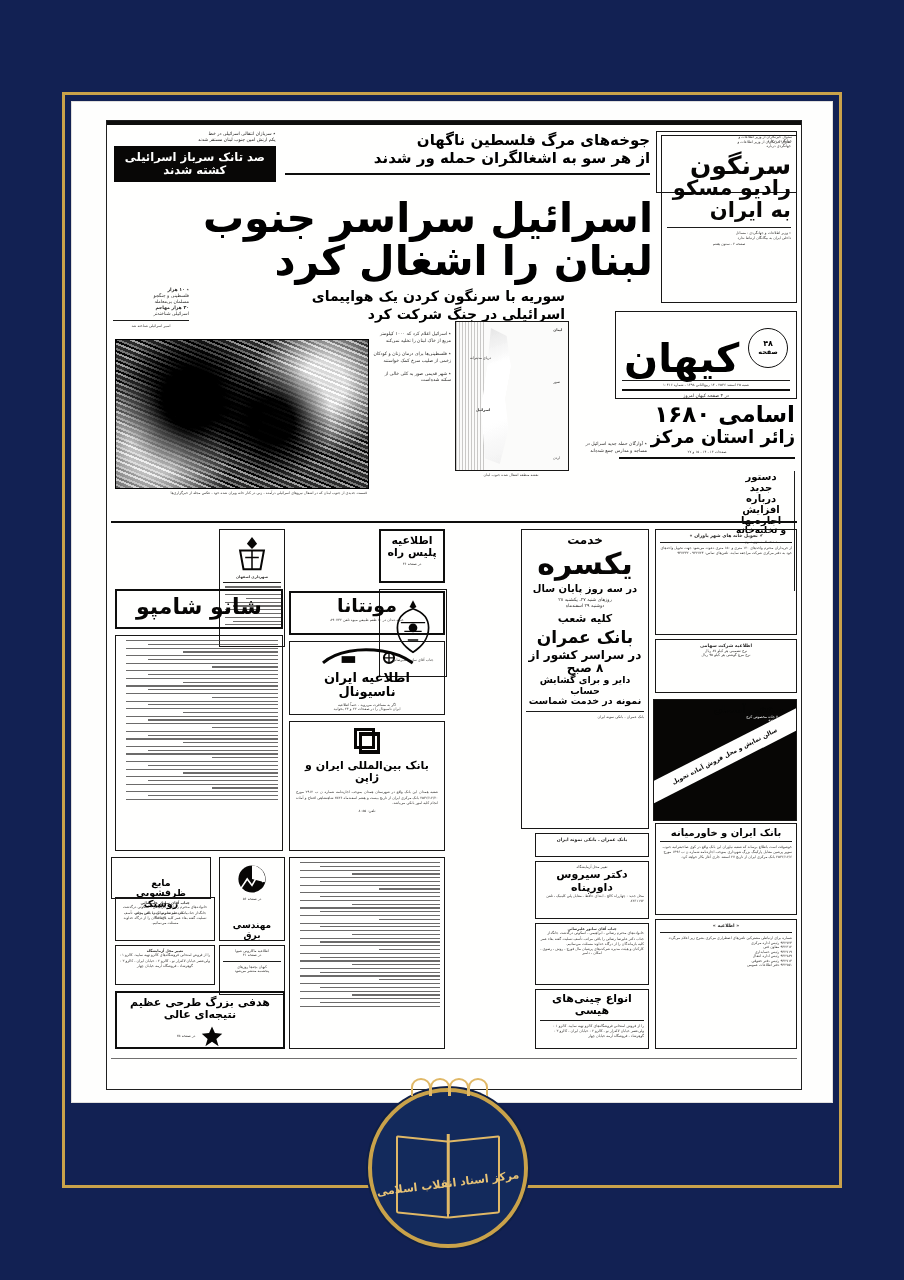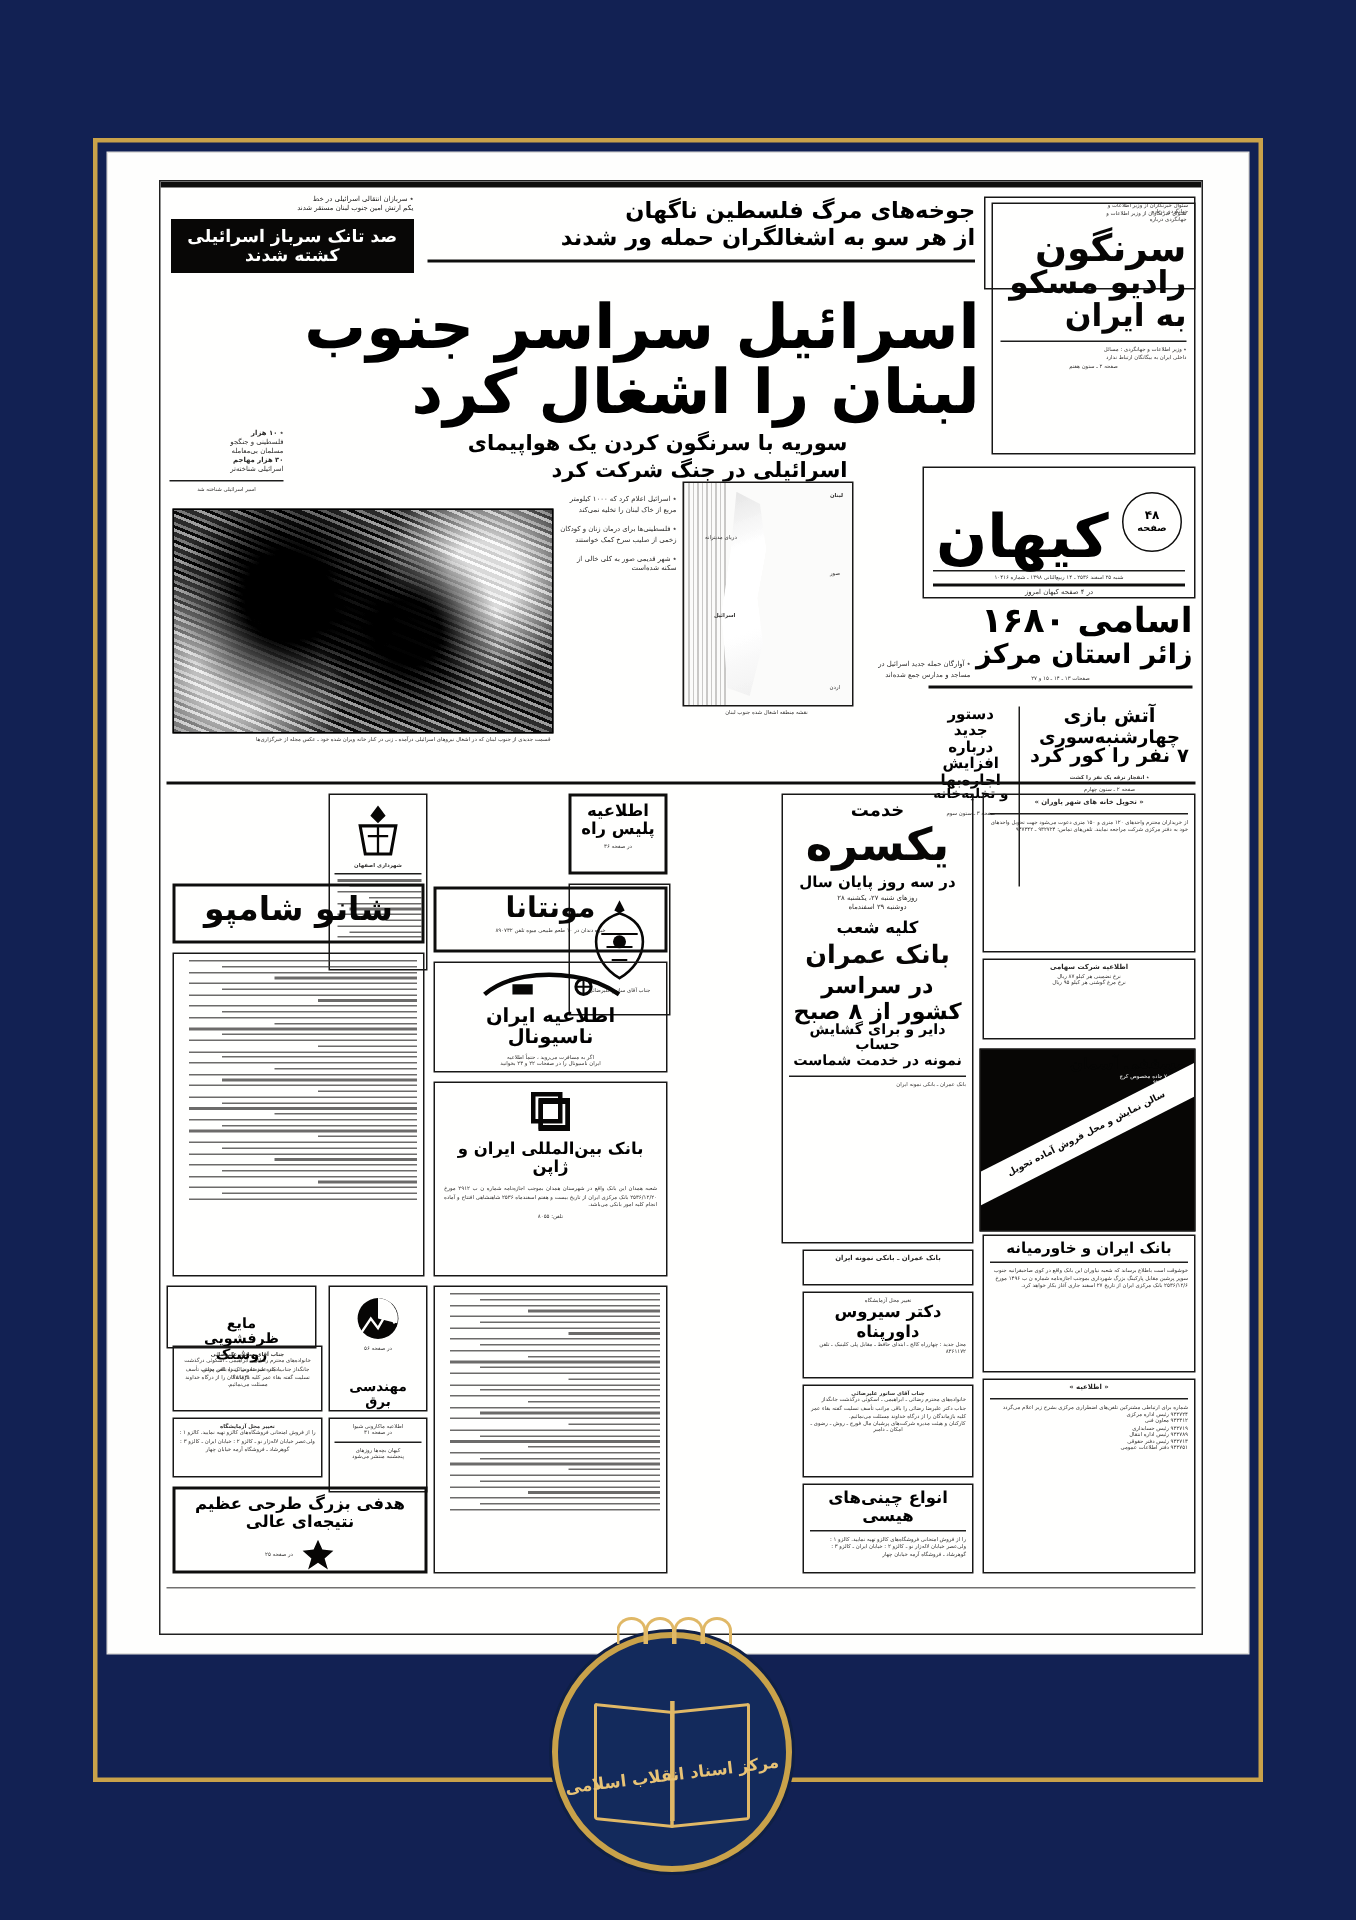--- a/index.html
+++ b/index.html
@@ -219,27 +219,20 @@
       </div>
 
       <div class="fa" style="position:absolute;right:6px;top:282px;width:176px;">
         <div class="hl-l" style="font-size:23px;">اسامی ۱۶۸۰</div>
         <div class="hl-l" style="font-size:18px;margin-top:2px;">زائر استان مرکز</div>
         <div class="micro center" style="margin-top:3px;">صفحات ۱۳ ـ ۱۴ ـ ۱۵ و ۲۷</div>
         <div class="hr-med"></div>
       </div>
 
       <div class="fl" style="position:absolute;right:6px;top:350px;width:176px;height:120px;">
-        <div class="fa" style="width:114px;order:1;padding-left:4px;">
-          <div class="hl-s" style="font-size:13px;text-align:center;">آتش بازی</div>
-          <div class="hl-s" style="font-size:12px;text-align:center;">چهارشنبه‌سوری</div>
-          <div class="hl-s" style="font-size:13px;text-align:center;">۷ نفر را کور کرد</div>
-          <div class="micro center" style="margin-top:4px;font-weight:bold;">٭ انفجار ترقه یک نفر را کشت</div>
-          <div class="micro center" style="margin-top:3px;">صفحه ۲ ـ ستون چهارم</div>
-        </div>
         <div class="colrule" style="order:2;"></div>
         <div class="fa center" style="width:58px;order:3;padding-right:4px;">
           <div class="hl-xs" style="font-size:10px;">دستور</div>
           <div class="hl-xs" style="font-size:10px;">جدید</div>
           <div class="hl-xs" style="font-size:10px;">درباره</div>
           <div class="hl-xs" style="font-size:10px;">افزایش</div>
           <div class="hl-xs" style="font-size:10px;">اجاره‌بها</div>
           <div class="hl-xs" style="font-size:9px;">و تخلیه‌خانه</div>
           <div class="micro" style="margin-top:4px;">صفحه ۳ ـ ستون سوم</div>
         </div>
@@ -329,21 +322,21 @@
       </div>
 
       <div class="box fa center" style="position:absolute;right:152px;top:408px;width:128px;height:300px;padding:4px 4px;box-sizing:border-box;">
         <div class="hl-xs" style="font-size:12px;">خدمت</div>
         <div style="font-size:30px;font-weight:bold;line-height:1;letter-spacing:-2px;margin:2px 0 4px 0;">یکسره</div>
         <div class="hl-xs" style="font-size:10px;">در سه روز پایان سال</div>
         <div class="tiny2" style="margin-top:3px;">روزهای شنبه ۲۷، یکشنبه ۲۸</div>
         <div class="tiny2">دوشنبه ۲۹ اسفندماه</div>
         <div class="hl-xs" style="font-size:11px;margin-top:4px;">کلیه شعب</div>
         <div style="font-size:17px;font-weight:bold;letter-spacing:-1px;margin:2px 0;">بانک عمران</div>
-        <div class="hl-xs" style="font-size:15px;">در سراسر کشور از ۸ صبح</div>
+        <div class="hl-xs" style="font-size:12px;">در سراسر کشور از ۸ صبح</div>
         <div class="hl-xs" style="font-size:9.5px;">دایر و برای گشایش حساب</div>
         <div class="hl-xs" style="font-size:9.5px;">نمونه در خدمت شماست</div>
         <div class="hr-thin" style="margin-top:4px;"></div>
         <div class="micro" style="text-align:justify;line-height:1.4;">بانک عمران ـ بانکی نمونه ایران</div>
       </div>
       <div class="box fa center" style="position:absolute;right:152px;top:712px;width:114px;height:24px;padding:3px;box-sizing:border-box;">
         <div class="tiny2" style="font-weight:bold;">بانک عمران ـ بانکی نمونه ایران</div>
       </div>
 
       <div class="box fa" style="position:absolute;right:152px;top:740px;width:114px;height:58px;padding:3px 4px;box-sizing:border-box;">

